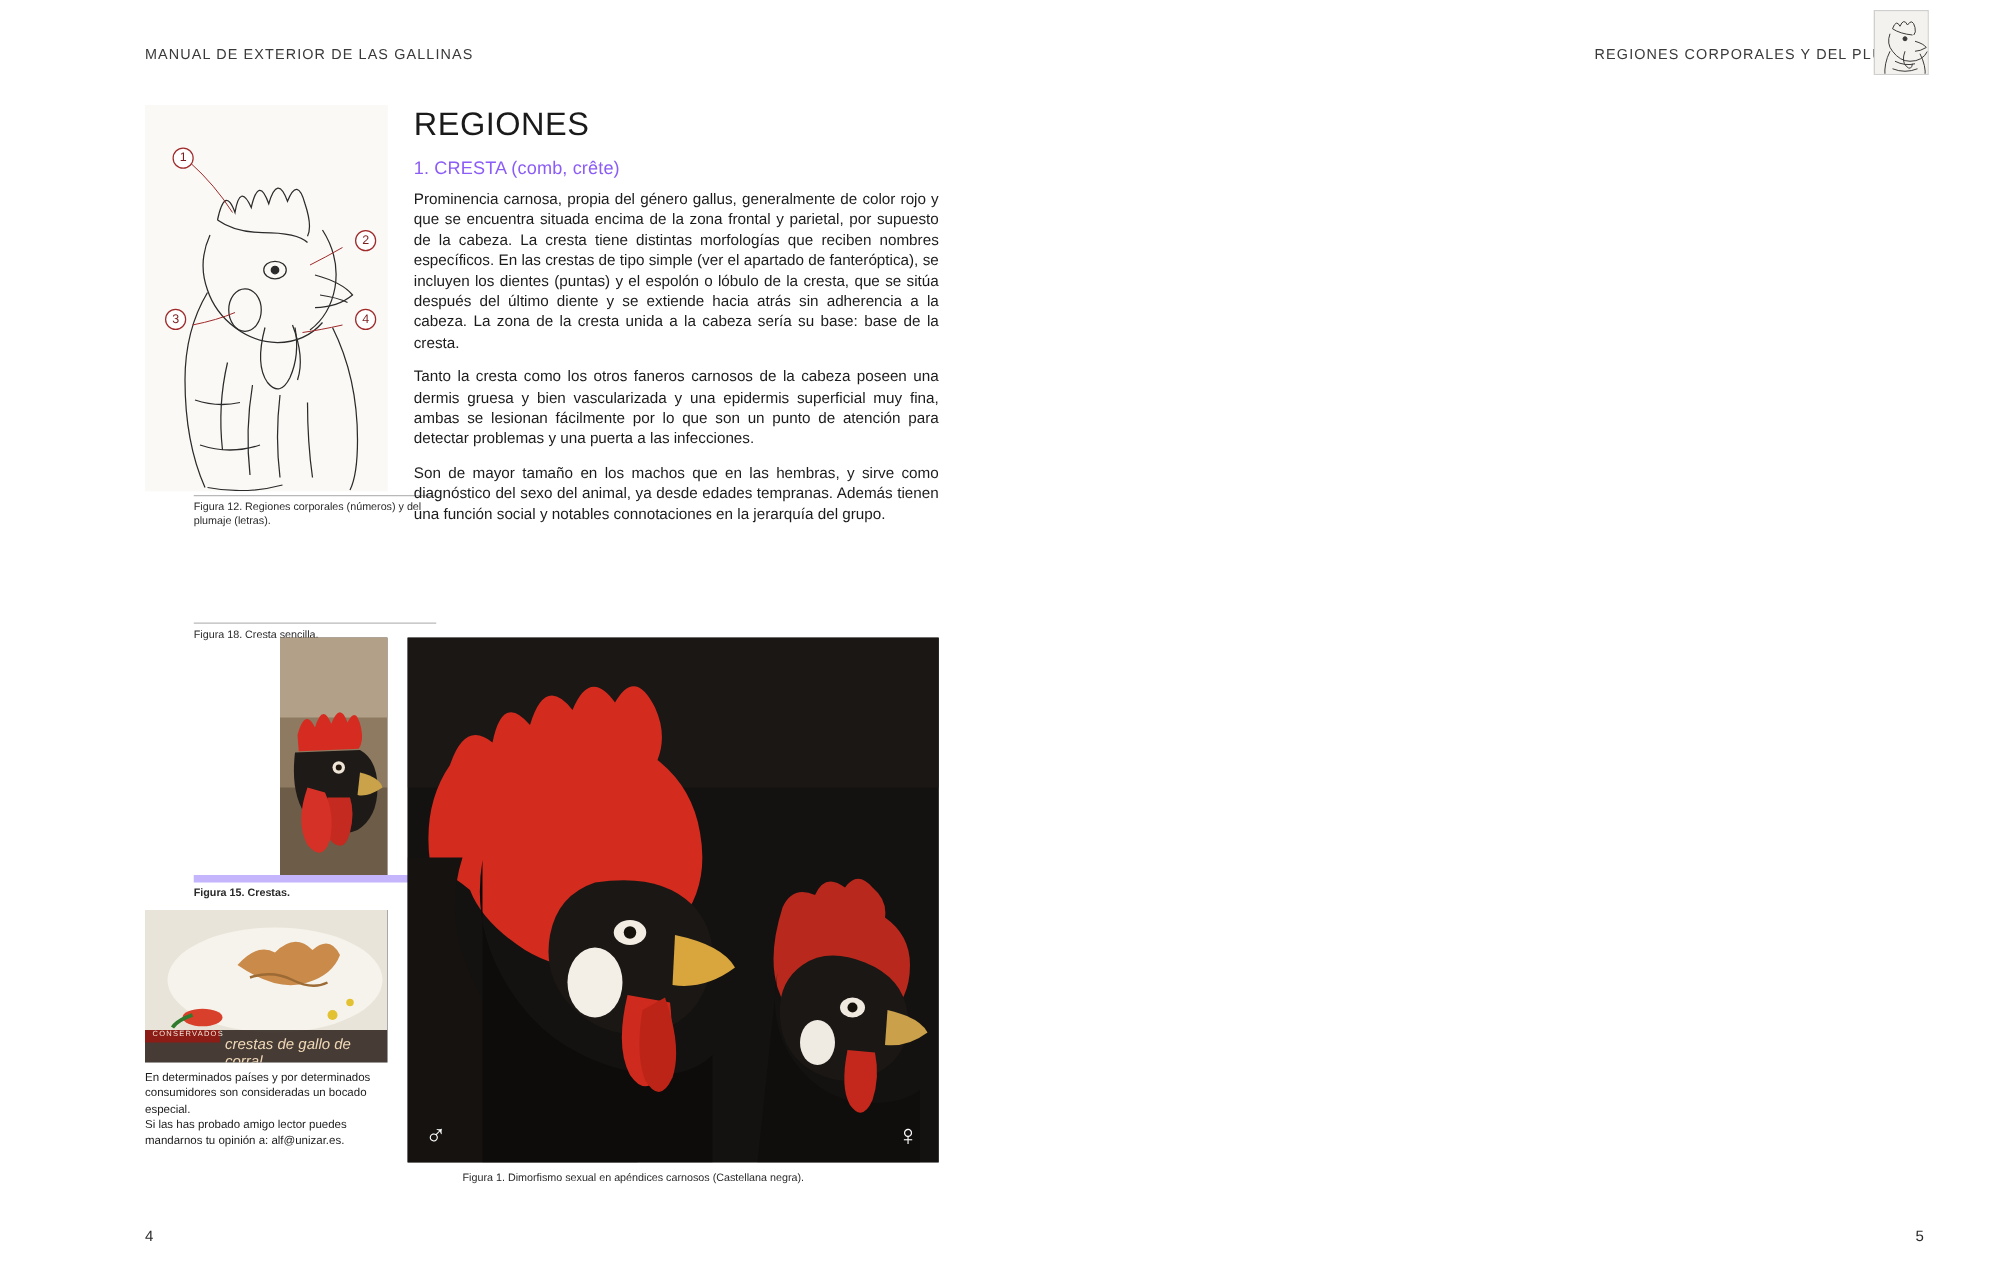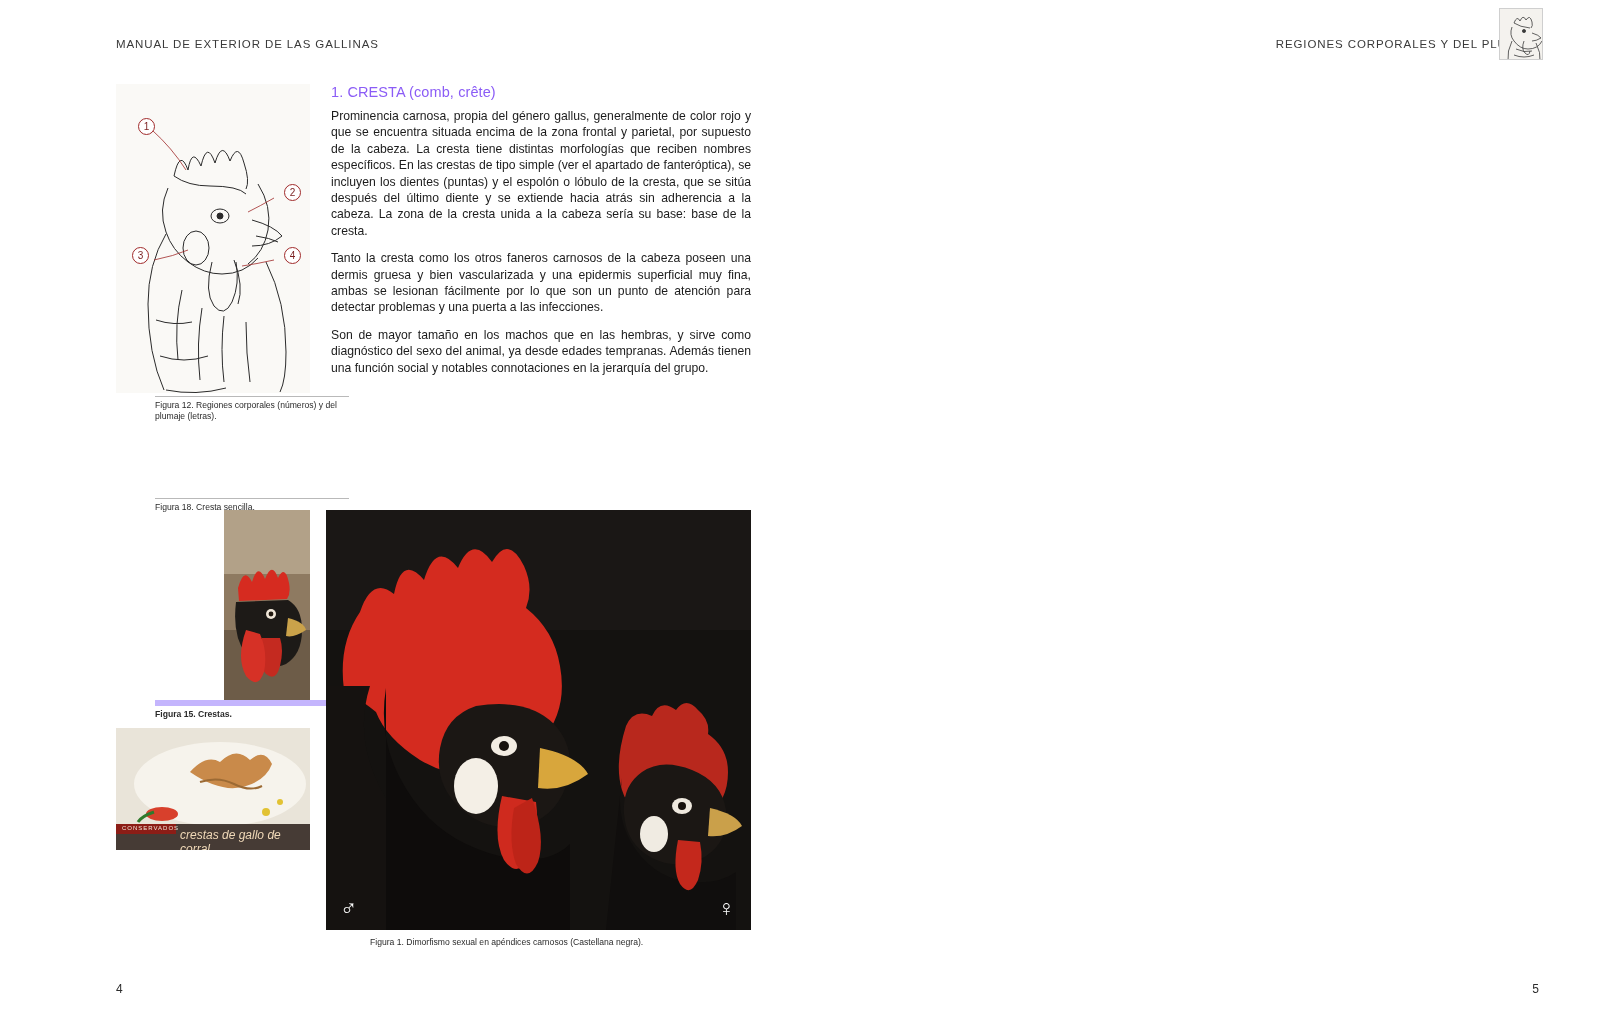--- a/index.html
+++ b/index.html
@@ -216,20 +216,21 @@
         </g>
       </svg>
       <div class="callout-num" style="left:22px; top:34px;">1</div>
       <div class="callout-num" style="left:168px; top:100px;">2</div>
       <div class="callout-num" style="left:16px; top:163px;">3</div>
       <div class="callout-num" style="left:168px; top:163px;">4</div>
     </div>
     <div id="figure12-caption" class="caption">Figura 12. Regiones corporales (números) y del plumaje (letras).</div>
 
     <div id="regiones-col">
+      <h1 class="section-title">REGIONES</h1>
       <h2 class="sub-title">1. CRESTA (comb, crête)</h2>
       <p class="body">Prominencia carnosa, propia del género gallus, generalmente de color rojo y que se encuentra situada encima de la zona frontal y parietal, por supuesto de la cabeza. La cresta tiene distintas morfologías que reciben nombres específicos. En las crestas de tipo simple (ver el apartado de fanteróptica), se incluyen los dientes (puntas) y el espolón o lóbulo de la cresta, que se sitúa después del último diente y se extiende hacia atrás sin adherencia a la cabeza. La zona de la cresta unida a la cabeza sería su base: base de la cresta.</p>
       <p class="body">Tanto la cresta como los otros faneros carnosos de la cabeza poseen una dermis gruesa y bien vascularizada y una epidermis superficial muy fina, ambas se lesionan fácilmente por lo que son un punto de atención para detectar problemas y una puerta a las infecciones.</p>
       <p class="body">Son de mayor tamaño en los machos que en las hembras, y sirve como diagnóstico del sexo del animal, ya desde edades tempranas. Además tienen una función social y notables connotaciones en la jerarquía del grupo.</p>
     </div>
 
     <div id="fig13-caption" class="caption">Figura 18. Cresta sencilla.</div>
     <div id="fig13">
       <div class="ph">
         <svg viewBox="0 0 86 192" preserveAspectRatio="none" aria-hidden="true">
@@ -259,20 +260,24 @@
           <path d="M38 84 q-12 4 -16 10" stroke="#2f7a2c" stroke-width="3" fill="none"></path>
           <circle cx="150" cy="84" r="4" fill="#e2c233"></circle>
           <circle cx="164" cy="74" r="3" fill="#e2c233"></circle>
           <rect x="0" y="96" width="194" height="26" fill="#2b1f1a" opacity="0.86"></rect>
           <rect x="0" y="96" width="60" height="10" fill="#8c1d16"></rect>
         </svg>
       </div>
       <div style="position:absolute; left:6px; top:97px; font-size:6px; color:#f2e4d8; letter-spacing:1px;">CONSERVADOS</div>
       <div style="position:absolute; left:64px; top:100px; font-size:12px; color:#f0d9b8; font-style:italic;">crestas de gallo de corral</div>
     </div>
+    <div id="fig15-note" class="note-text">
+      <span style="white-space:pre-line;">En determinados países y por determinados consumidores son consideradas un bocado especial.
+Si las has probado amigo lector puedes mandarnos tu opinión a: alf@unizar.es.</span>
+    </div>
 
     <div id="fig14">
       <div class="ph">
         <svg viewBox="0 0 425 420" preserveAspectRatio="none" aria-hidden="true">
           <rect width="425" height="420" fill="#141210"></rect>
           <rect x="0" y="0" width="425" height="120" fill="#1a1715"></rect>
 
           <path d="M18 180 q-6 -46 16 -78 q12 -36 34 -18 q8 -40 30 -14 q12 -40 34 -12 q14 -34 34 -6 q16 -28 32 4 q10 22 2 42 q28 22 34 58 q8 44 -18 74 q-26 30 -58 34 q-34 4 -64 -14 q-34 -22 -44 -48 q-12 -10 -32 -22 z" fill="#d42b1f"></path>
           <path d="M44 176 q-14 44 4 88 q18 46 58 68 q40 26 78 26 l0 62 l-184 0 l0 -244 z" fill="#151210"></path>
           <path d="M60 178 q-8 48 14 90 q24 46 66 66 q42 20 78 14 q16 -4 26 -14 l0 86 l-184 0 z" fill="#0e0c0b"></path>

